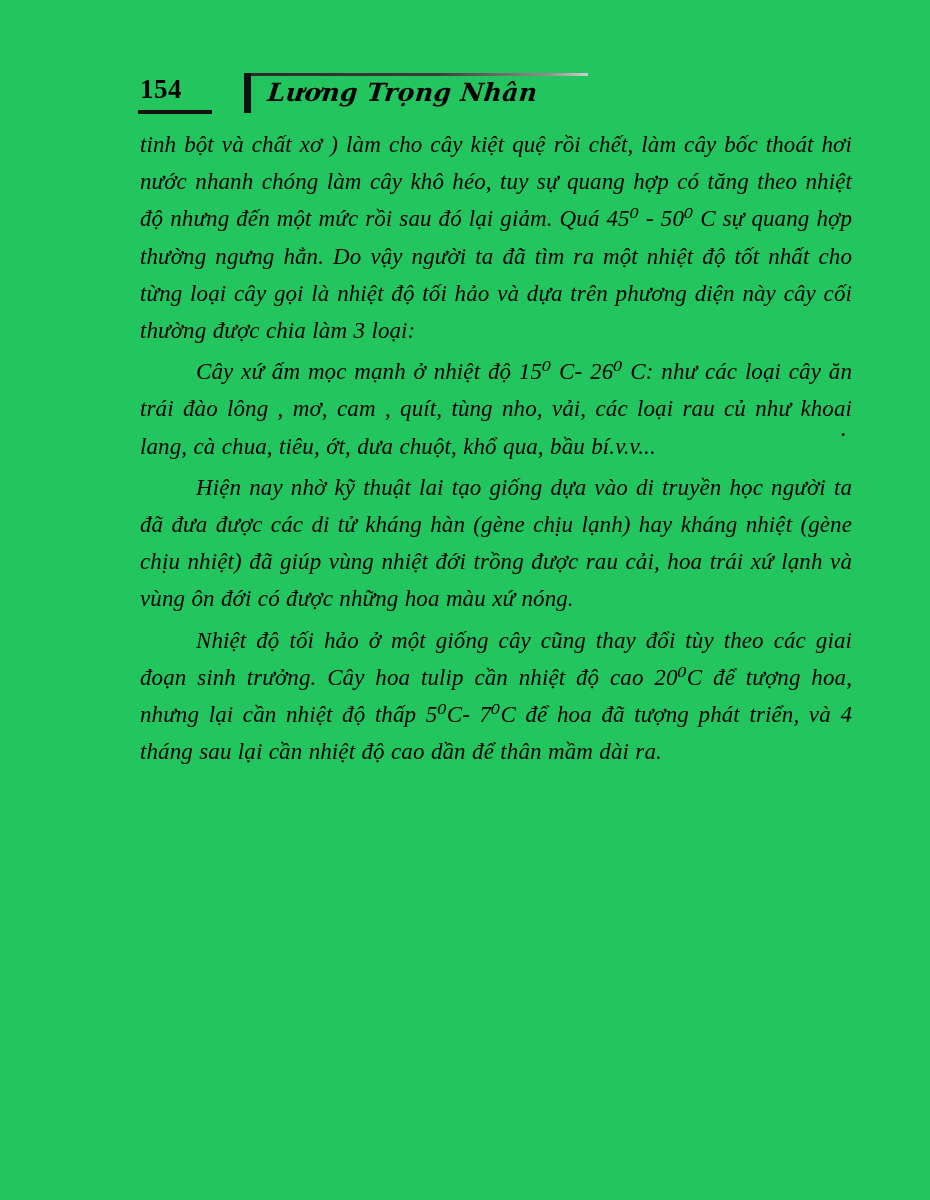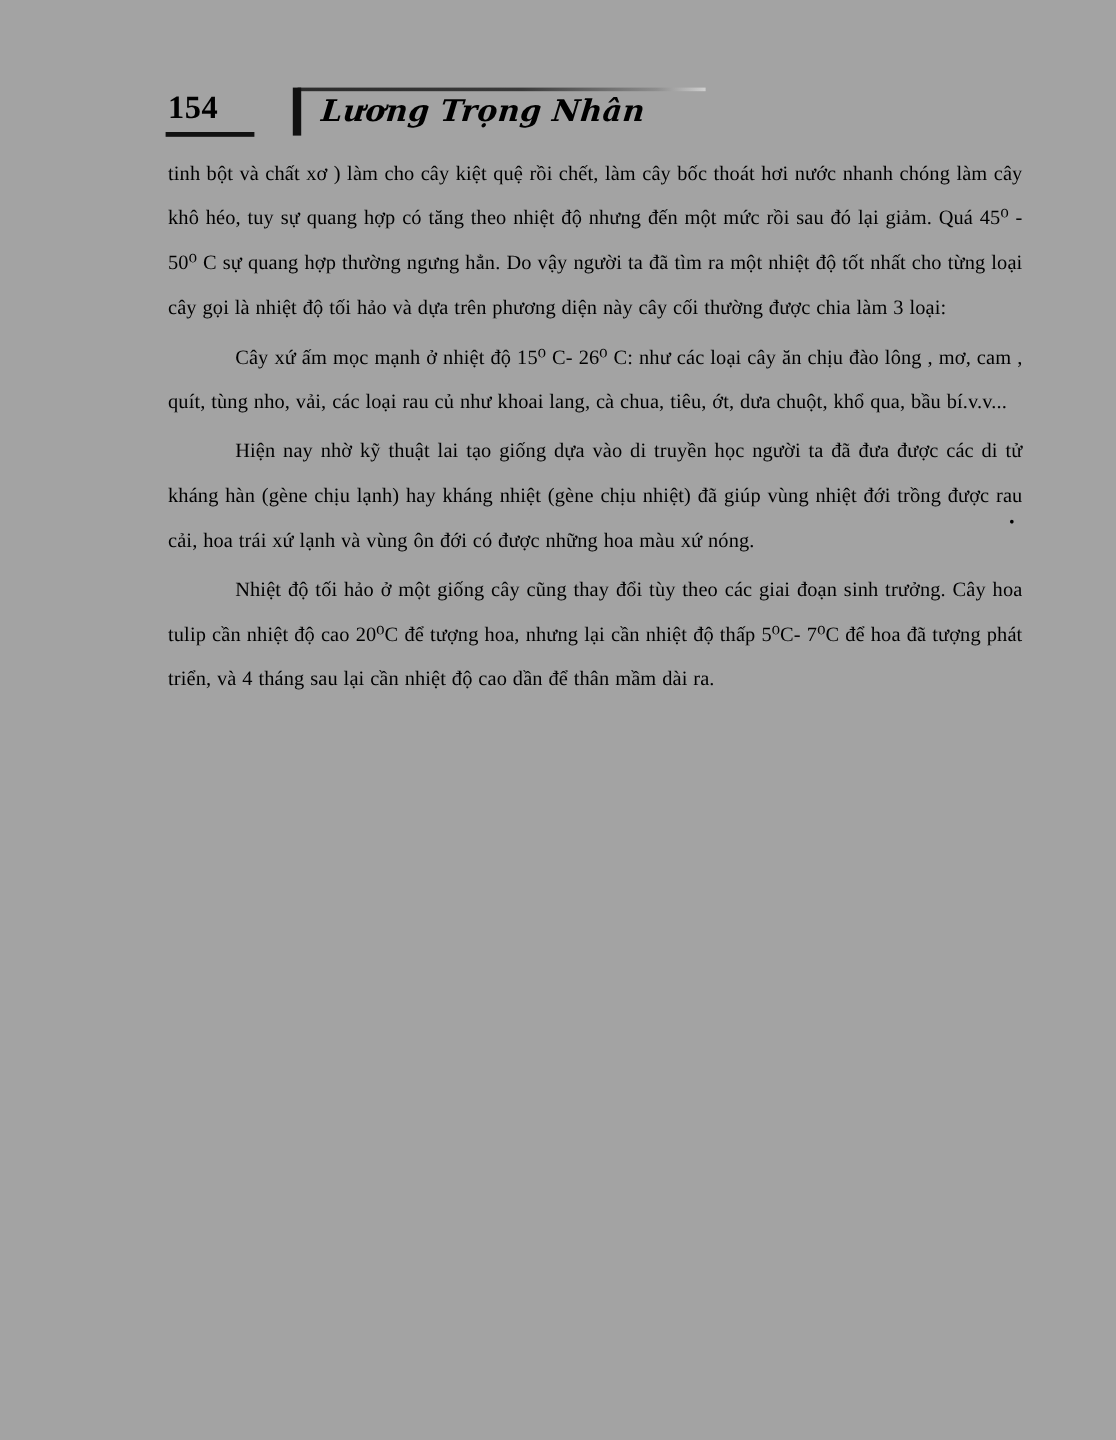--- a/index.html
+++ b/index.html
@@ -4,21 +4,21 @@
 <style>
   html, body {
     margin: 0;
     padding: 0;
     background: #ffffff;
   }
   .page {
     position: relative;
     width: 930px;
     height: 1200px;
-    background: #a3a3a3;
+    background: #22c55e;
     overflow: hidden;
     font-family: "Liberation Serif", "DejaVu Serif", serif;
     color: #000000;
   }
 
   
   .header {
     position: absolute;
     left: 140px;
     top: 60px;
@@ -74,27 +74,28 @@
 
   
   .body-text {
     position: absolute;
     left: 140px;
     top: 126px;
     width: 712px;
   }
   .para {
     margin: 0 0 4px 0;
-    font-size: 17px;
+    font-size: 23px;
     line-height: 37.2px;
     text-align: justify;
     text-align-last: left;
     letter-spacing: 0.1px;
     word-spacing: 0.5px;
     white-space: pre-wrap;
+    font-style: italic;
   }
   .para.indent {
     text-indent: 56px;
   }
   .para.flush {
     text-indent: 0;
   }
   .stray-mark {
     position: absolute;
     left: 840px;
@@ -111,20 +112,20 @@
   <div class="header">
     <div class="header-rule"></div>
     <div class="header-bar"></div>
     <div class="page-number">154</div>
     <div class="page-number-underline"></div>
     <div class="header-name">Lương Trọng Nhân</div>
   </div>
 
   <div class="body-text">
     <p class="para flush">tinh bột và chất xơ ) làm cho cây kiệt quệ rồi chết, làm cây bốc thoát hơi nước nhanh chóng làm cây khô héo, tuy sự quang hợp có tăng theo nhiệt độ nhưng đến một mức rồi sau đó lại giảm. Quá 45⁰ - 50⁰ C sự quang hợp thường ngưng hẳn. Do vậy người ta đã tìm ra một nhiệt độ tốt nhất cho từng loại cây gọi là nhiệt độ tối hảo và dựa trên phương diện này cây cối thường được chia làm 3 loại:</p>
-    <p class="para indent">Cây xứ ấm mọc mạnh ở nhiệt độ 15⁰ C- 26⁰ C: như các loại cây ăn chịu đào lông , mơ, cam , quít, tùng nho, vải, các loại rau củ như khoai lang, cà chua, tiêu, ớt, dưa chuột, khổ qua, bầu bí.v.v...</p>
+    <p class="para indent">Cây xứ ấm mọc mạnh ở nhiệt độ 15⁰ C- 26⁰ C: như các loại cây ăn trái đào lông , mơ, cam , quít, tùng nho, vải, các loại rau củ như khoai lang, cà chua, tiêu, ớt, dưa chuột, khổ qua, bầu bí.v.v...</p>
     <p class="para indent">Hiện nay nhờ kỹ thuật lai tạo giống dựa vào di truyền học người ta đã đưa được các di tử kháng hàn (gène chịu lạnh) hay kháng nhiệt (gène chịu nhiệt) đã giúp vùng nhiệt đới trồng được rau cải, hoa trái xứ lạnh và vùng ôn đới có được những hoa màu xứ nóng.</p>
     <p class="para indent">Nhiệt độ tối hảo ở một giống cây cũng thay đổi tùy theo các giai đoạn sinh trưởng. Cây hoa tulip cần nhiệt độ cao 20⁰C để tượng hoa, nhưng lại cần nhiệt độ thấp 5⁰C- 7⁰C để hoa đã tượng phát triển, và 4 tháng sau lại cần nhiệt độ cao dần để thân mầm dài ra.</p>
   </div>
 
   <div class="stray-mark">.</div>
 
 </div>
 
 </body></html>

